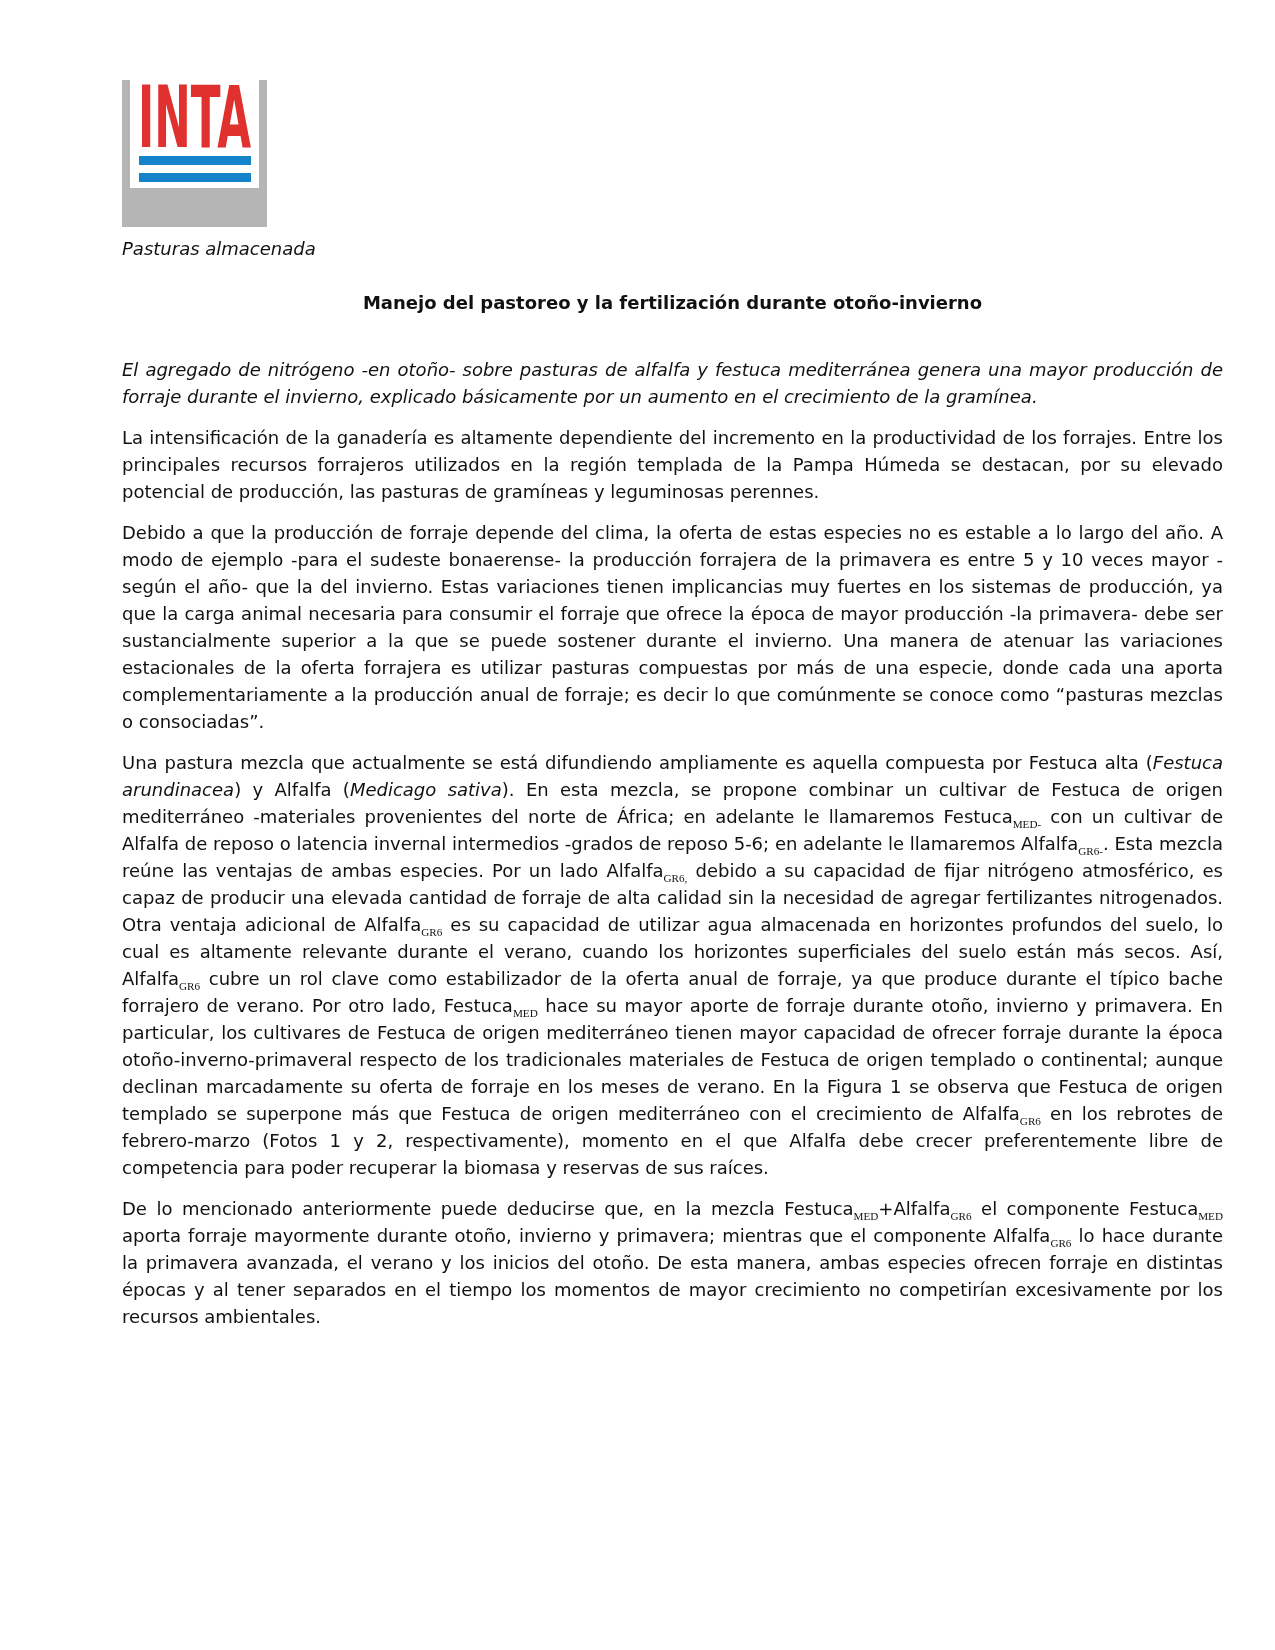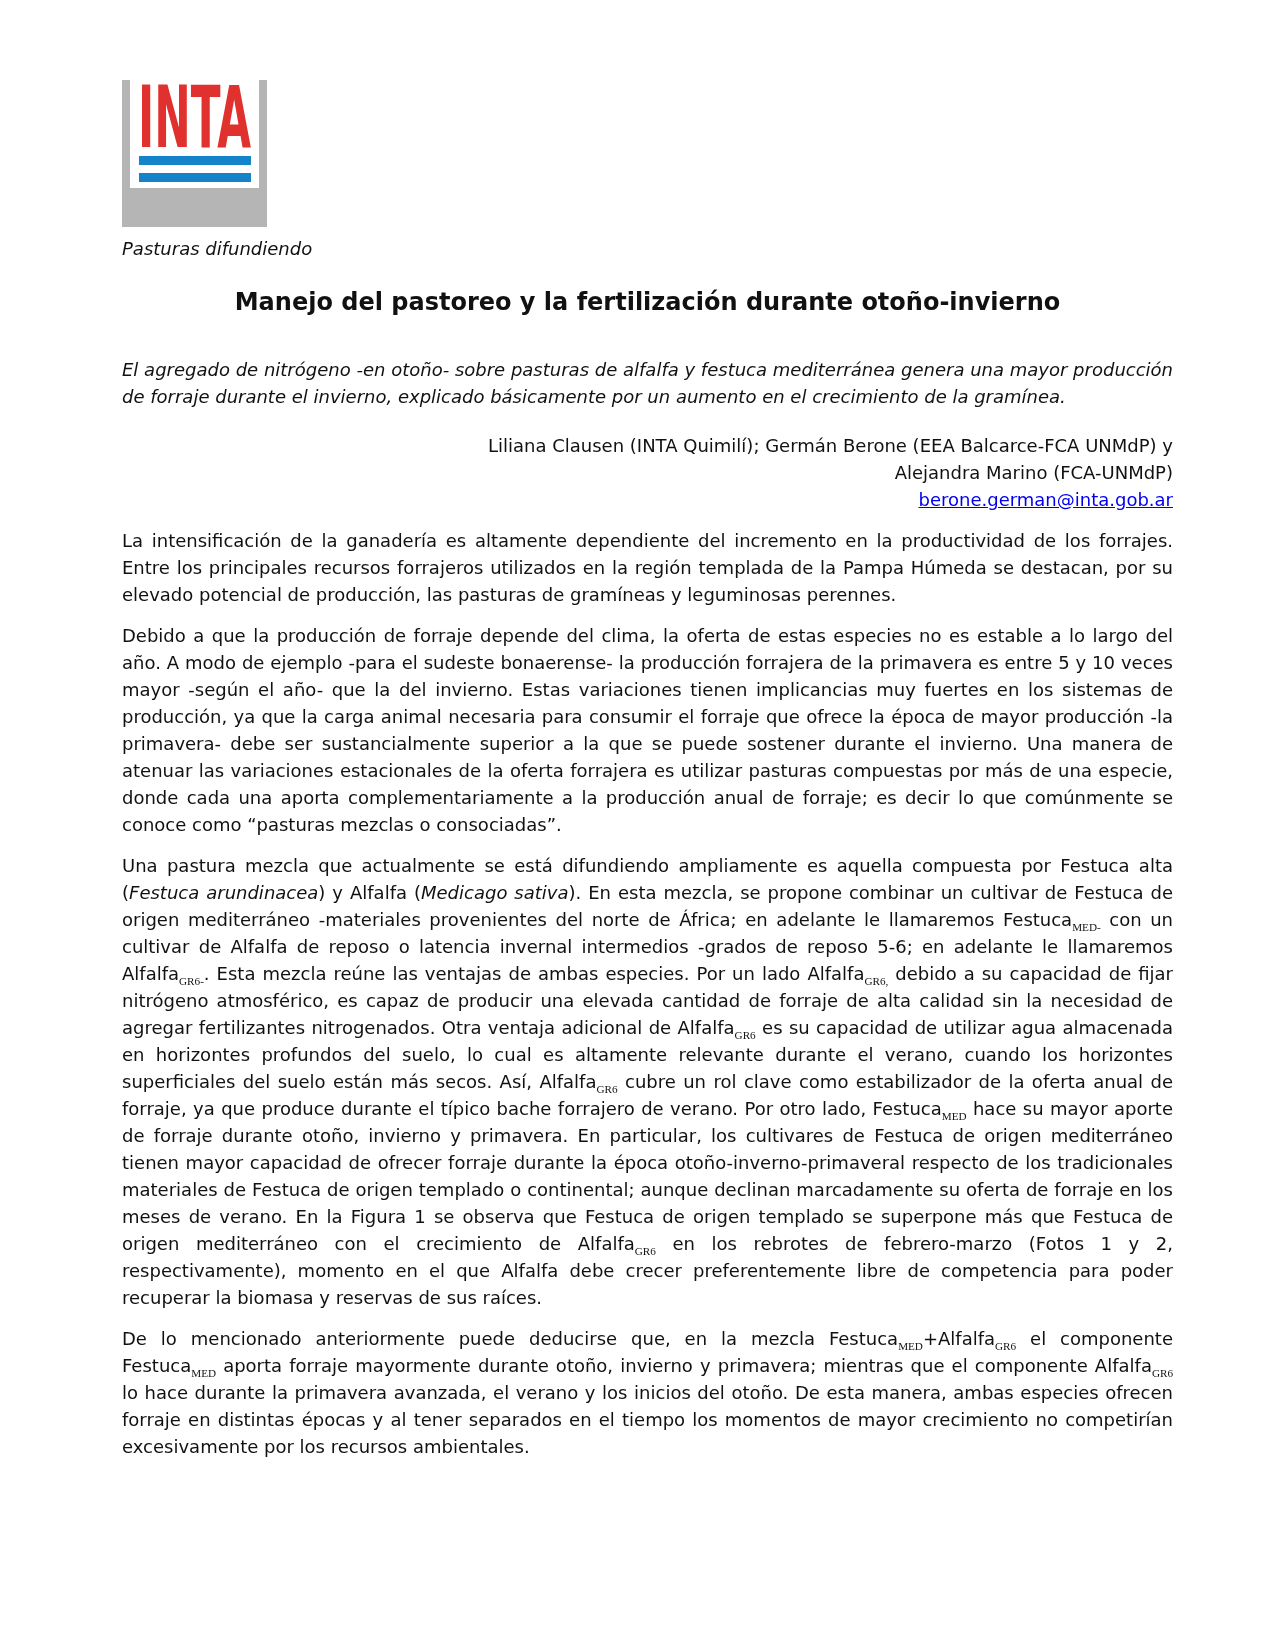--- a/index.html
+++ b/index.html
@@ -3,21 +3,21 @@
 <meta charset="utf-8">
 <style>
   html, body { margin: 0; padding: 0; background: #ffffff; }
   .page {
     position: relative;
     width: 1275px;
     min-height: 1650px;
     margin: 0 auto;
     background: #ffffff;
     box-sizing: border-box;
-    padding: 68px 102px 40px 122px;
+    padding: 68px 52px 40px 122px;
     font-family: "DejaVu Sans", sans-serif;
     color: #111111;
     font-size: 18px;
     line-height: 27px;
   }
   
   .logo {
     width: 145px;
     height: 147px;
     background: #b5b5b5;
@@ -41,21 +41,21 @@
   }
   .stripe-top { margin-top: 6px; }
   .stripe-bottom { margin-top: 8px; }
   
   .tagline {
     margin-top: 8px;
     font-style: italic;
   }
   .title {
     margin: 27px 0 0 0;
-    font-size: 24px;
+    font-size: 18px;
     font-weight: bold;
     text-align: center;
     line-height: 27px;
   }
   .lead {
     margin: 40px 0 0 0;
     font-style: italic;
     text-align: justify;
   }
   .authors {
@@ -84,32 +84,25 @@
   <div class="logo">
     <div class="logo-frame">
       <svg class="logo-wordmark-svg" width="113" height="66" viewBox="0 0 113 66">
         <text x="0" y="63" font-family="DejaVu Sans, sans-serif" font-weight="bold" font-size="86" fill="#e0312f" textLength="113" lengthAdjust="spacingAndGlyphs">INTA</text>
       </svg>
       <div class="logo-stripe stripe-top"></div>
       <div class="logo-stripe stripe-bottom"></div>
     </div>
   </div>
 
-  <div class="tagline">Pasturas difundiendo</div>
+  <div class="tagline">Pasturas almacenada</div>
 
   <h1 class="title">Manejo del pastoreo y la fertilización durante otoño-invierno</h1>
 
   <p class="lead">El agregado de nitrógeno -en otoño- sobre pasturas de alfalfa y festuca mediterránea genera una mayor producción de forraje durante el invierno, explicado básicamente por un aumento en el crecimiento de la gramínea.</p>
 
-  <div class="authors">
-    <div>Liliana Clausen (INTA Quimilí); Germán Berone (EEA Balcarce-FCA UNMdP) y</div>
-    <div>Alejandra Marino (FCA-UNMdP)</div>
-    <div>
-      <a class="email-link" href="#">berone.german@inta.gob.ar</a>
-    </div>
-  </div>
 
   <p class="body-par"><span>La intensificación de la ganadería es altamente dependiente del incremento en la productividad de los forrajes. Entre los principales recursos forrajeros utilizados en la región templada de la Pampa Húmeda se destacan, por su elevado potencial de producción, las pasturas de gramíneas y leguminosas perennes.</span></p>
   <p class="body-par"><span>Debido a que la producción de forraje depende del clima, la oferta de estas especies no es estable a lo largo del año. A modo de ejemplo -para el sudeste bonaerense- la producción forrajera de la primavera es entre 5 y 10 veces mayor -según el año- que la del invierno. Estas variaciones tienen implicancias muy fuertes en los sistemas de producción, ya que la carga animal necesaria para consumir el forraje que ofrece la época de mayor producción -la primavera- debe ser sustancialmente superior a la que se puede sostener durante el invierno. Una manera de atenuar las variaciones estacionales de la oferta forrajera es utilizar pasturas compuestas por más de una especie, donde cada una aporta complementariamente a la producción anual de forraje; es decir lo que comúnmente se conoce como “pasturas mezclas o consociadas”.</span></p>
   <p class="body-par"><span>Una pastura mezcla que actualmente se está difundiendo ampliamente es aquella compuesta por Festuca alta (</span><i>Festuca arundinacea</i><span>) y Alfalfa (</span><i>Medicago sativa</i><span>). En esta mezcla, se propone combinar un cultivar de Festuca de origen mediterráneo -materiales provenientes del norte de África; en adelante le llamaremos Festuca</span><sub>MED-</sub><span> con un cultivar de Alfalfa de reposo o latencia invernal intermedios -grados de reposo 5-6; en adelante le llamaremos Alfalfa</span><sub>GR6-</sub><span>. Esta mezcla reúne las ventajas de ambas especies. Por un lado Alfalfa</span><sub>GR6,</sub><span> debido a su capacidad de fijar nitrógeno atmosférico, es capaz de producir una elevada cantidad de forraje de alta calidad sin la necesidad de agregar fertilizantes nitrogenados. Otra ventaja adicional de Alfalfa</span><sub>GR6</sub><span> es su capacidad de utilizar agua almacenada en horizontes profundos del suelo, lo cual es altamente relevante durante el verano, cuando los horizontes superficiales del suelo están más secos. Así, Alfalfa</span><sub>GR6</sub><span> cubre un rol clave como estabilizador de la oferta anual de forraje, ya que produce durante el típico bache forrajero de verano. Por otro lado, Festuca</span><sub>MED</sub><span> hace su mayor aporte de forraje durante otoño, invierno y primavera. En particular, los cultivares de Festuca de origen mediterráneo tienen mayor capacidad de ofrecer forraje durante la época otoño-inverno-primaveral respecto de los tradicionales materiales de Festuca de origen templado o continental; aunque declinan marcadamente su oferta de forraje en los meses de verano. En la Figura 1 se observa que Festuca de origen templado se superpone más que Festuca de origen mediterráneo con el crecimiento de Alfalfa</span><sub>GR6</sub><span> en los rebrotes de febrero-marzo (Fotos 1 y 2, respectivamente), momento en el que Alfalfa debe crecer preferentemente libre de competencia para poder recuperar la biomasa y reservas de sus raíces.</span></p>
   <p class="body-par"><span>De lo mencionado anteriormente puede deducirse que, en la mezcla Festuca</span><sub>MED</sub><span>+Alfalfa</span><sub>GR6</sub><span> el componente Festuca</span><sub>MED</sub><span> aporta forraje mayormente durante otoño, invierno y primavera; mientras que el componente Alfalfa</span><sub>GR6</sub><span> lo hace durante la primavera avanzada, el verano y los inicios del otoño. De esta manera, ambas especies ofrecen forraje en distintas épocas y al tener separados en el tiempo los momentos de mayor crecimiento no competirían excesivamente por los recursos ambientales.</span></p>
 
 </div>
 
 </body></html>

